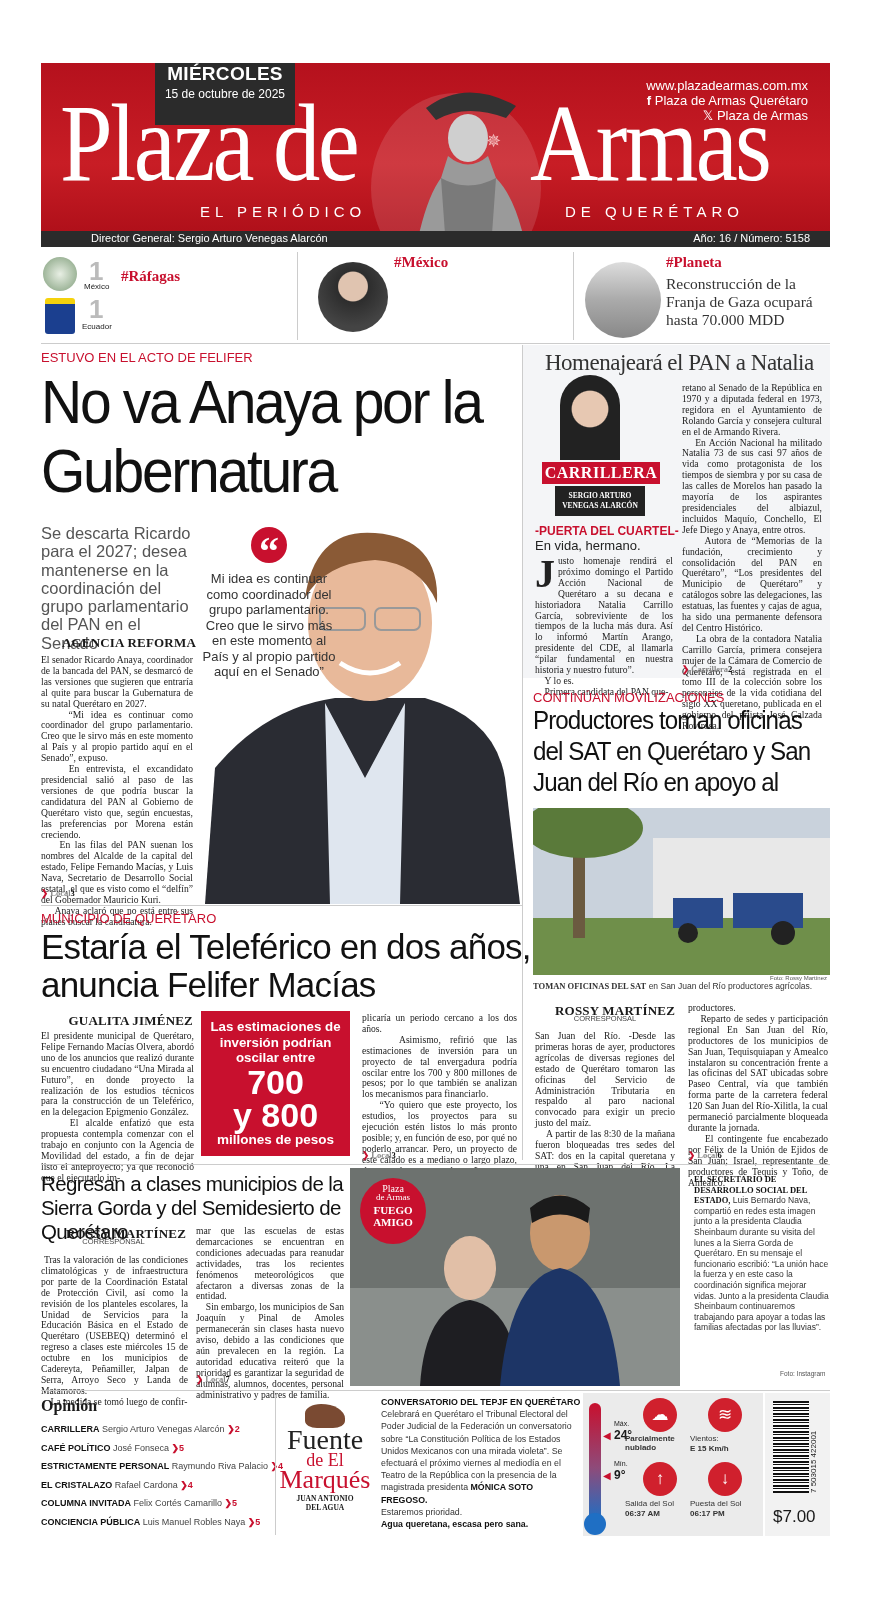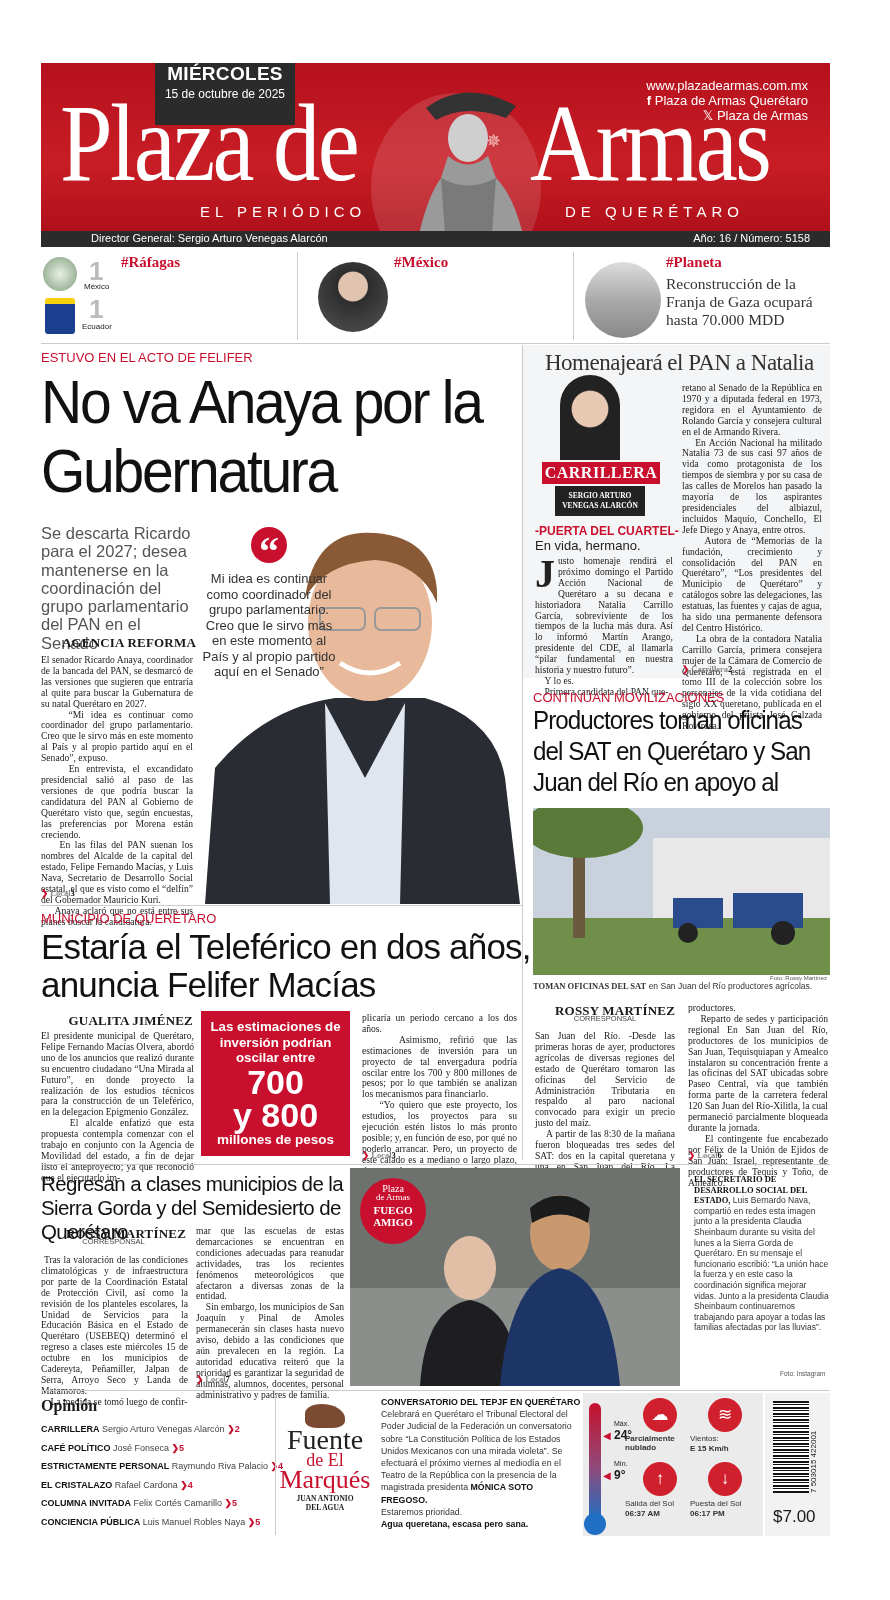--- a/index.html
+++ b/index.html
@@ -114,21 +114,21 @@
   <span class="r">Año: 16 / Número: 5158</span>
 </div>
 
 <div class="abs teaser" style="left:41px;width:255px">
   <div class="abs circ" style="left:2px;top:5px;width:34px;height:34px;background:radial-gradient(#e8efe4,#7f9d7a)"></div>
   <div class="abs" style="left:4px;top:46px;width:30px;height:36px;background:#1b3f8f;border-top:6px solid #f5d20c;border-radius:3px"></div>
   <div class="abs sans" style="left:48px;top:4px;font-size:26px;font-weight:bold;color:#bbb">1</div>
   <div class="abs sans" style="left:43px;top:30px;font-size:8px">México</div>
   <div class="abs sans" style="left:48px;top:42px;font-size:26px;font-weight:bold;color:#bbb">1</div>
   <div class="abs sans" style="left:41px;top:70px;font-size:8px">Ecuador</div>
-  <div class="abs tag" style="left:80px;top:2px">#Ráfagas</div>
+  <div class="abs tag" style="left:80px;top:16px">#Ráfagas</div>
 </div>
 <div class="abs vdiv" style="left:297px;top:252px;height:88px"></div>
 <div class="abs teaser" style="left:300px;width:270px">
   <div class="abs circ" style="left:18px;top:10px;width:70px;height:70px;background:radial-gradient(circle at 50% 35%,#e0c4b0 25%,#2d2d2d 27%,#444 70%)"></div>
   <div class="abs tag" style="left:94px;top:2px">#México</div>
 </div>
 <div class="abs vdiv" style="left:573px;top:252px;height:88px"></div>
 <div class="abs teaser" style="left:580px;width:255px">
   <div class="abs circ" style="left:5px;top:10px;width:76px;height:76px;background:linear-gradient(180deg,#ddd,#aaa 50%,#888)"></div>
   <div class="abs tag" style="left:86px;top:2px">#Planeta</div>

